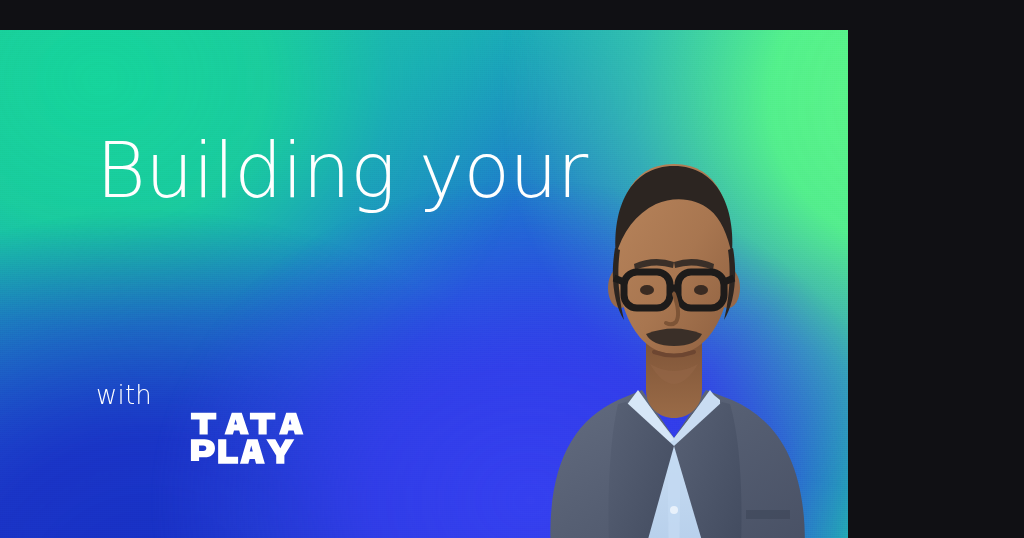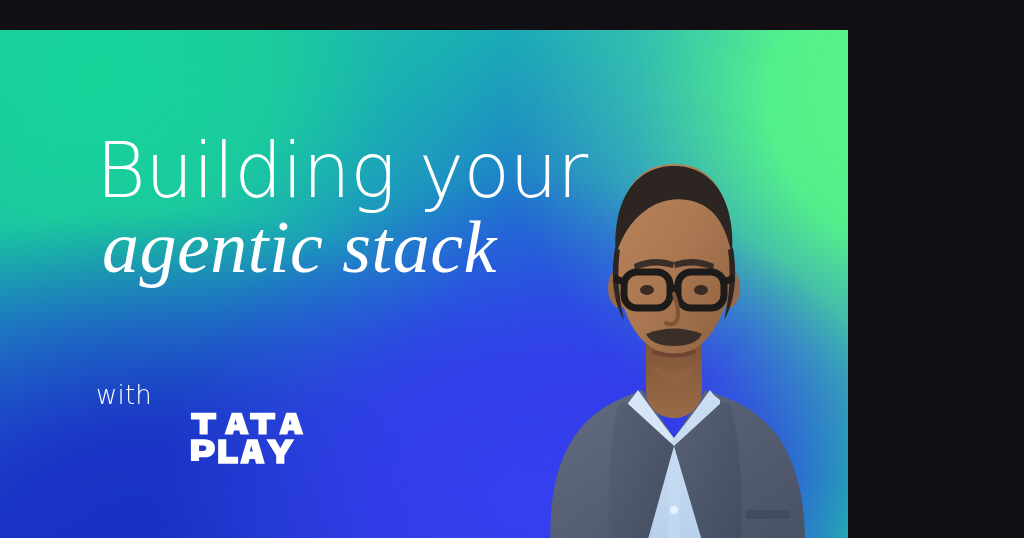--- a/index.html
+++ b/index.html
@@ -136,21 +136,20 @@
   <div class="bg-base"></div>
   <div class="bg-blob blob-tl"></div>
   <div class="bg-blob blob-bl"></div>
   <div class="bg-blob blob-br"></div>
   <div class="bg-blob blob-tr"></div>
   <div class="bg-blob blob-center"></div>
   <div class="bg-noise"></div>
 
   <div class="headline">
     <span class="headline-line1">Building your</span>
-    <span class="headline-line2">agentic stack</span>
   </div>
 
   <div class="with-label">with</div>
 
   <div class="brand-logo">
     <svg viewBox="0 0 260 120" aria-label="TATA PLAY">
       <g fill="#ffffff">
 
         <path d="M2 4 h56 v15 H39 V52 H21 V19 H2 Z"></path>
 

